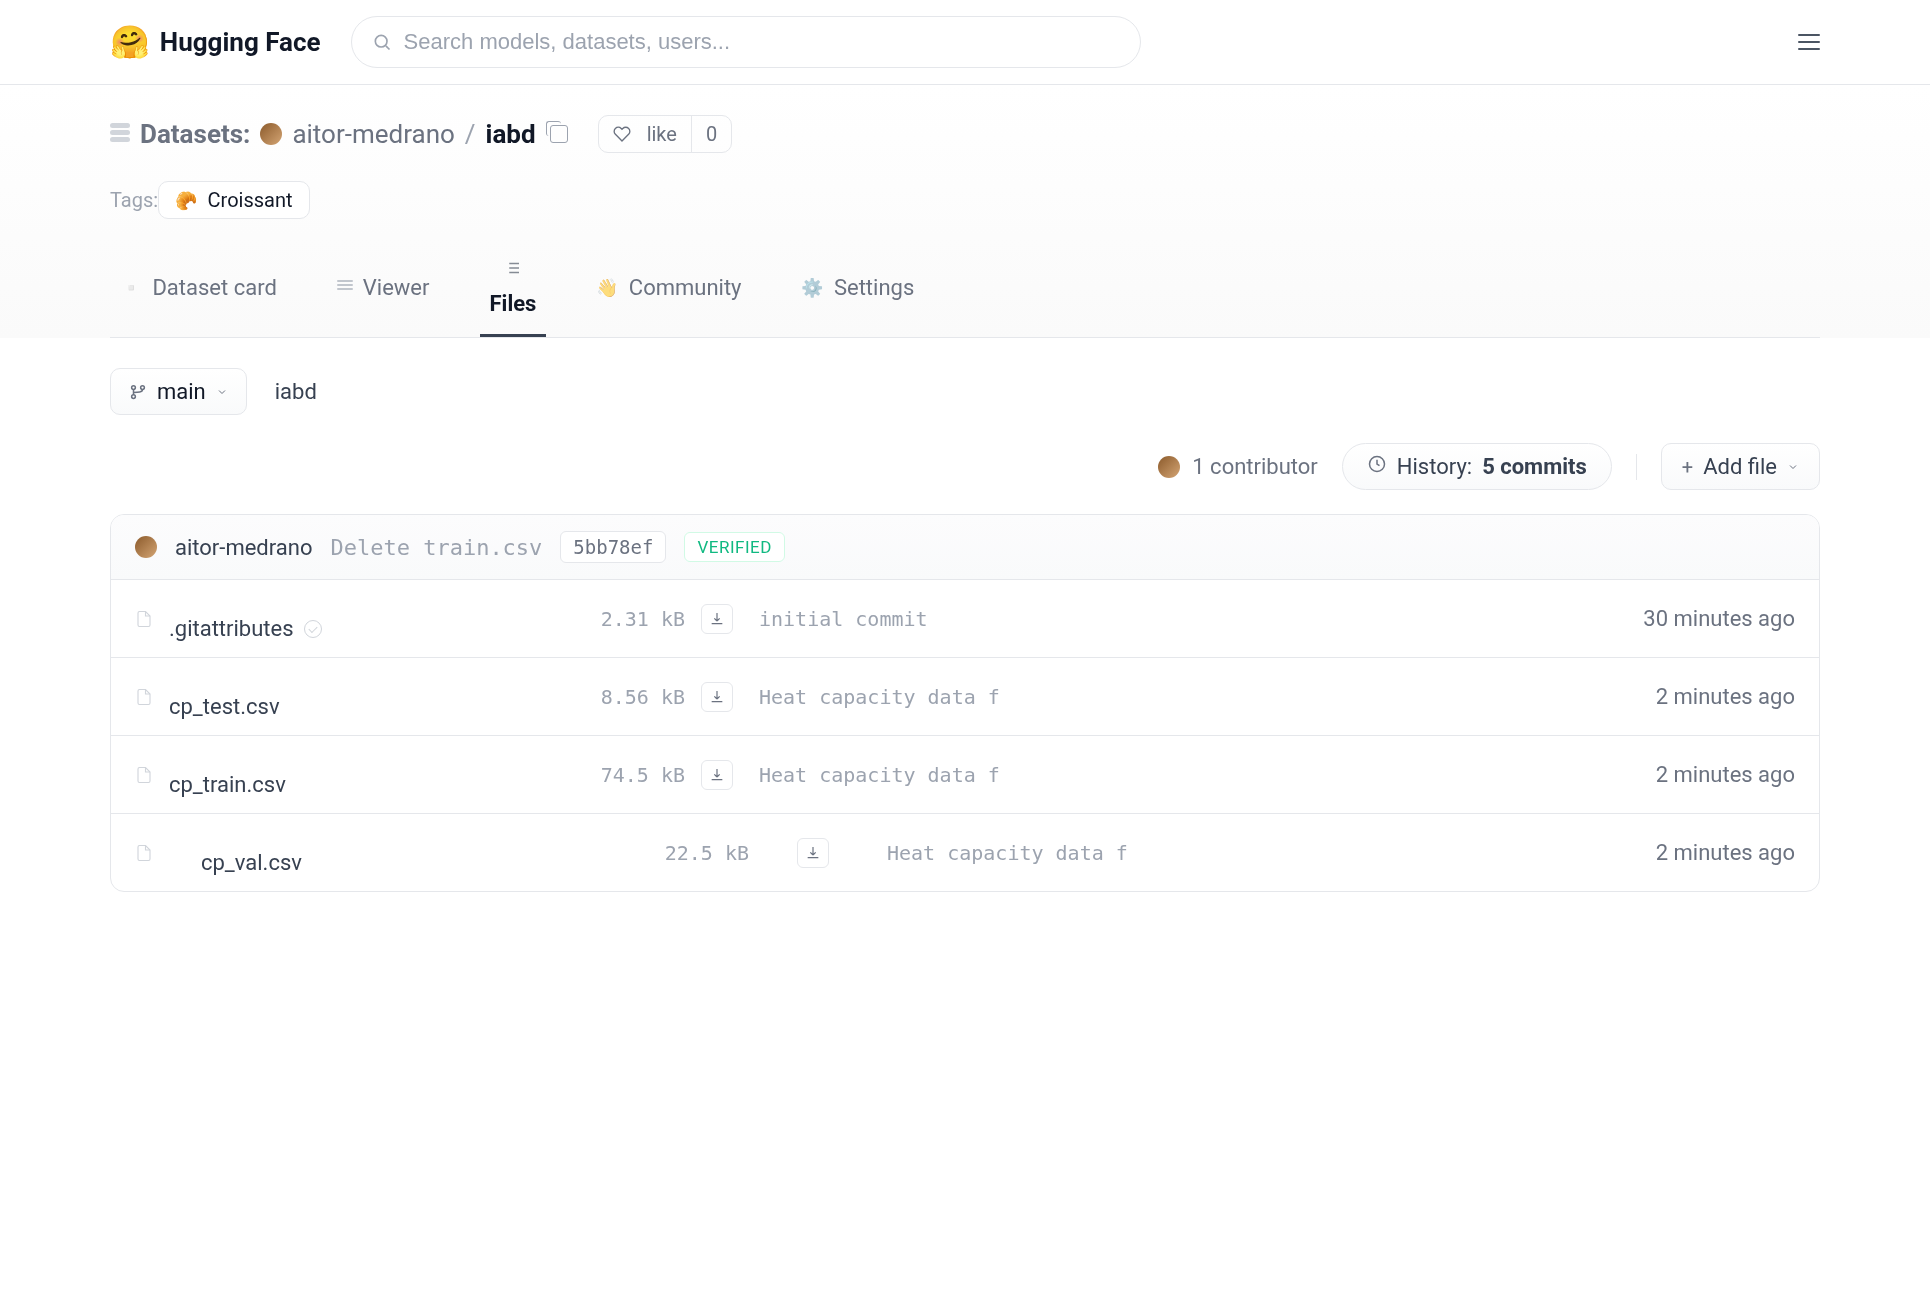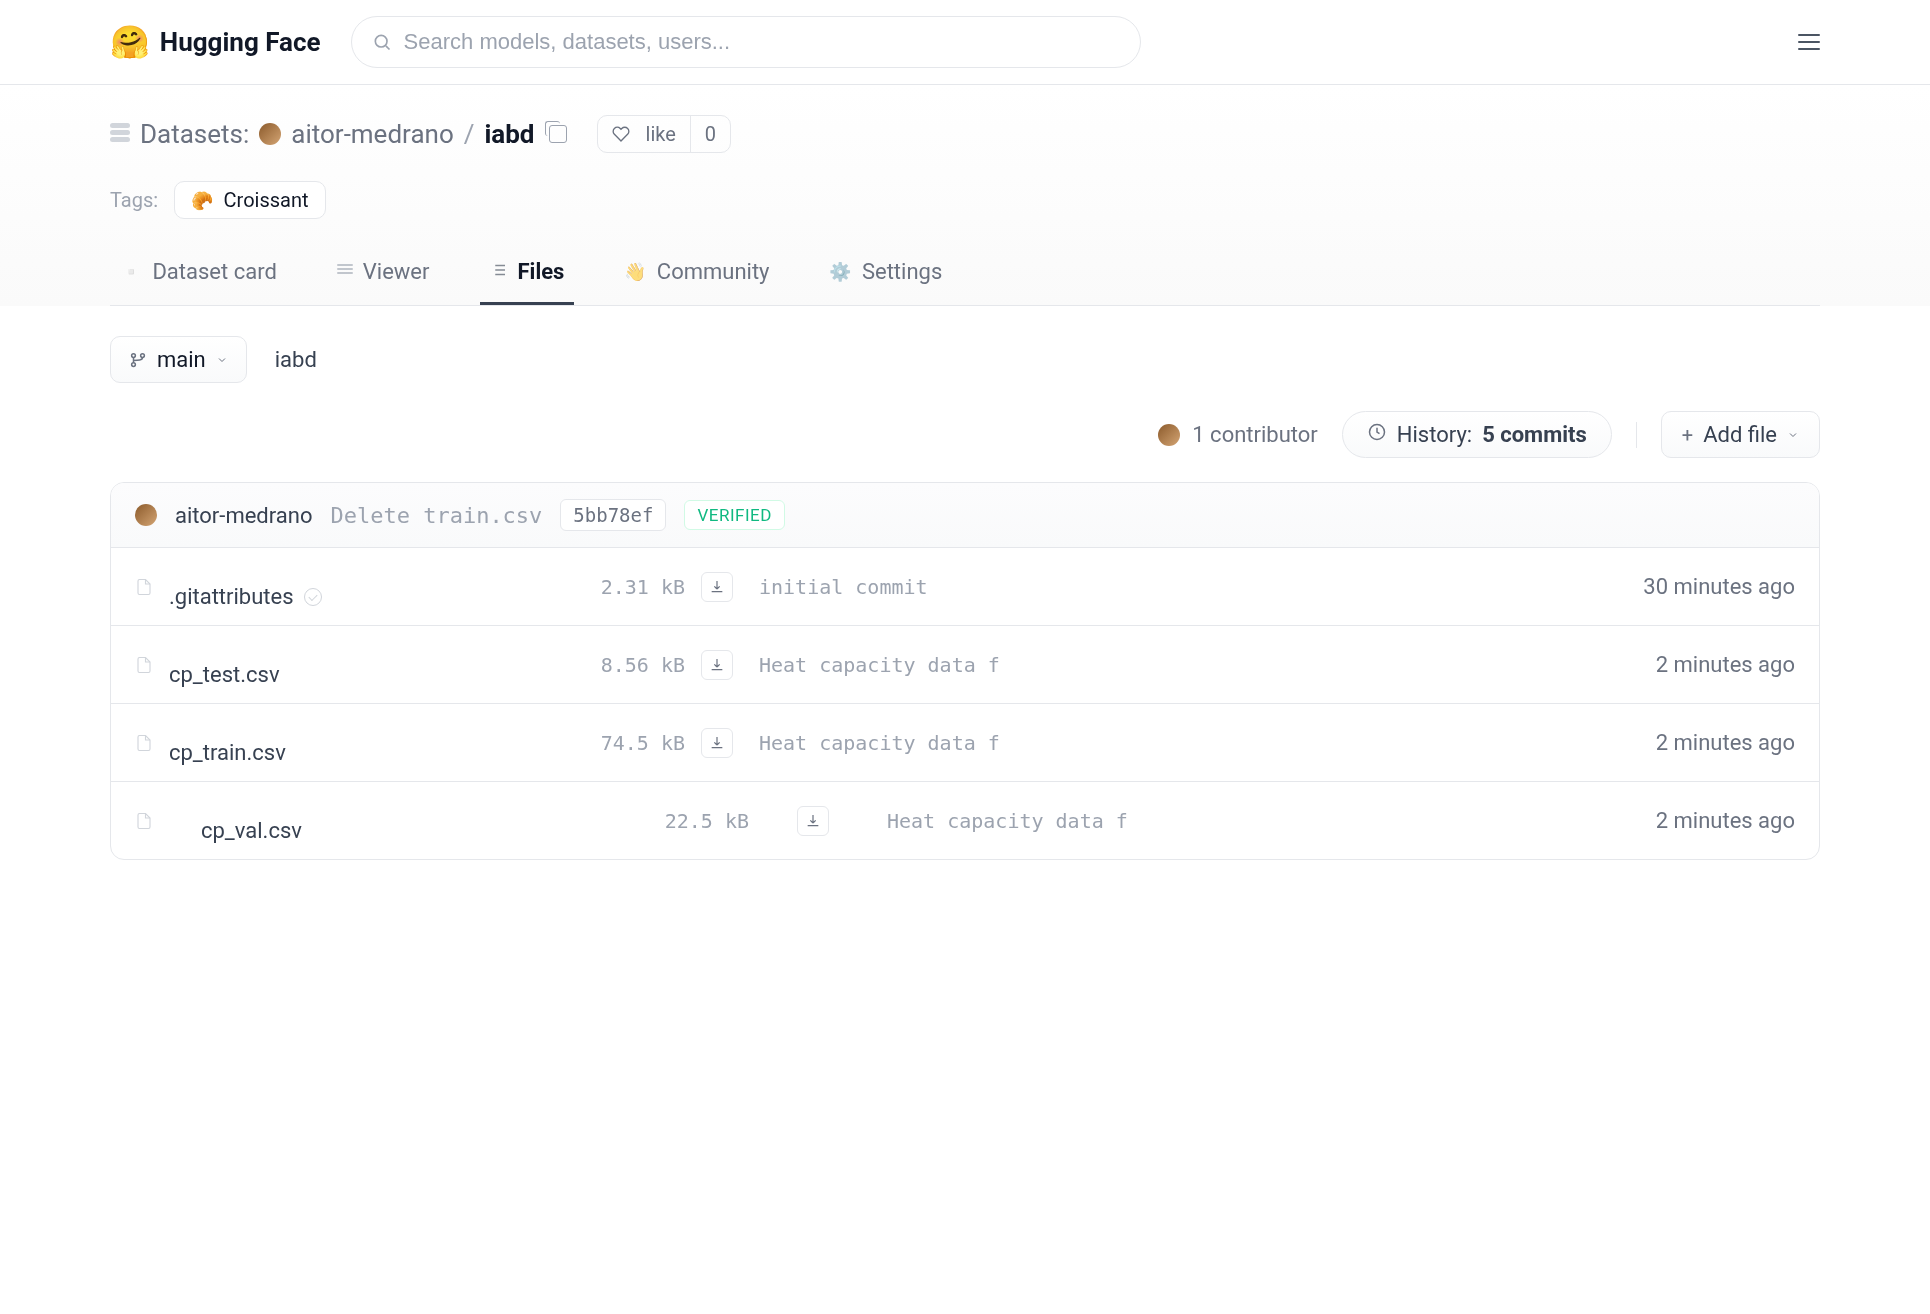--- a/index.html
+++ b/index.html
@@ -93,21 +93,21 @@
       gap: 2px;
     }
     .db-icon span {
       width: 100%;
       height: 5px;
       background: #d1d5db;
       border-radius: 3px;
     }
     .breadcrumb-label {
       color: #6b7280;
-      font-weight: 400;
+      font-weight: 700;
     }
     .avatar-sm {
       width: 22px;
       height: 22px;
       border-radius: 50%;
       background: linear-gradient(135deg, #8b5a2b, #d4a574);
       display: inline-block;
     }
     .breadcrumb-owner {
       color: #6b7280;
@@ -163,21 +163,21 @@
     .heart-icon {
       width: 18px;
       height: 18px;
       stroke: #6b7280;
       fill: none;
       stroke-width: 1.8;
     }
     .tags-row {
       display: flex;
       align-items: center;
-      gap: 16px;
+      gap: 0;
       margin-top: 28px;
       font-size: 20px;
     }
     .tags-label {
       color: #9ca3af;
     }
     .tag-chip {
       display: flex;
       align-items: center;
       gap: 10px;
@@ -203,20 +203,21 @@
       padding: 0 10px 18px;
       font-size: 22px;
       color: #6b7280;
       cursor: pointer;
       border-bottom: 3px solid transparent;
     }
     .tab.active {
       color: #111827;
       font-weight: 700;
       border-bottom-color: #374151;
+      flex-direction: column;
     }
     .tab-icon {
       font-size: 18px;
       opacity: 0.6;
     }
     .content {
       padding: 30px 110px;
     }
     .branch-row {
       display: flex;

